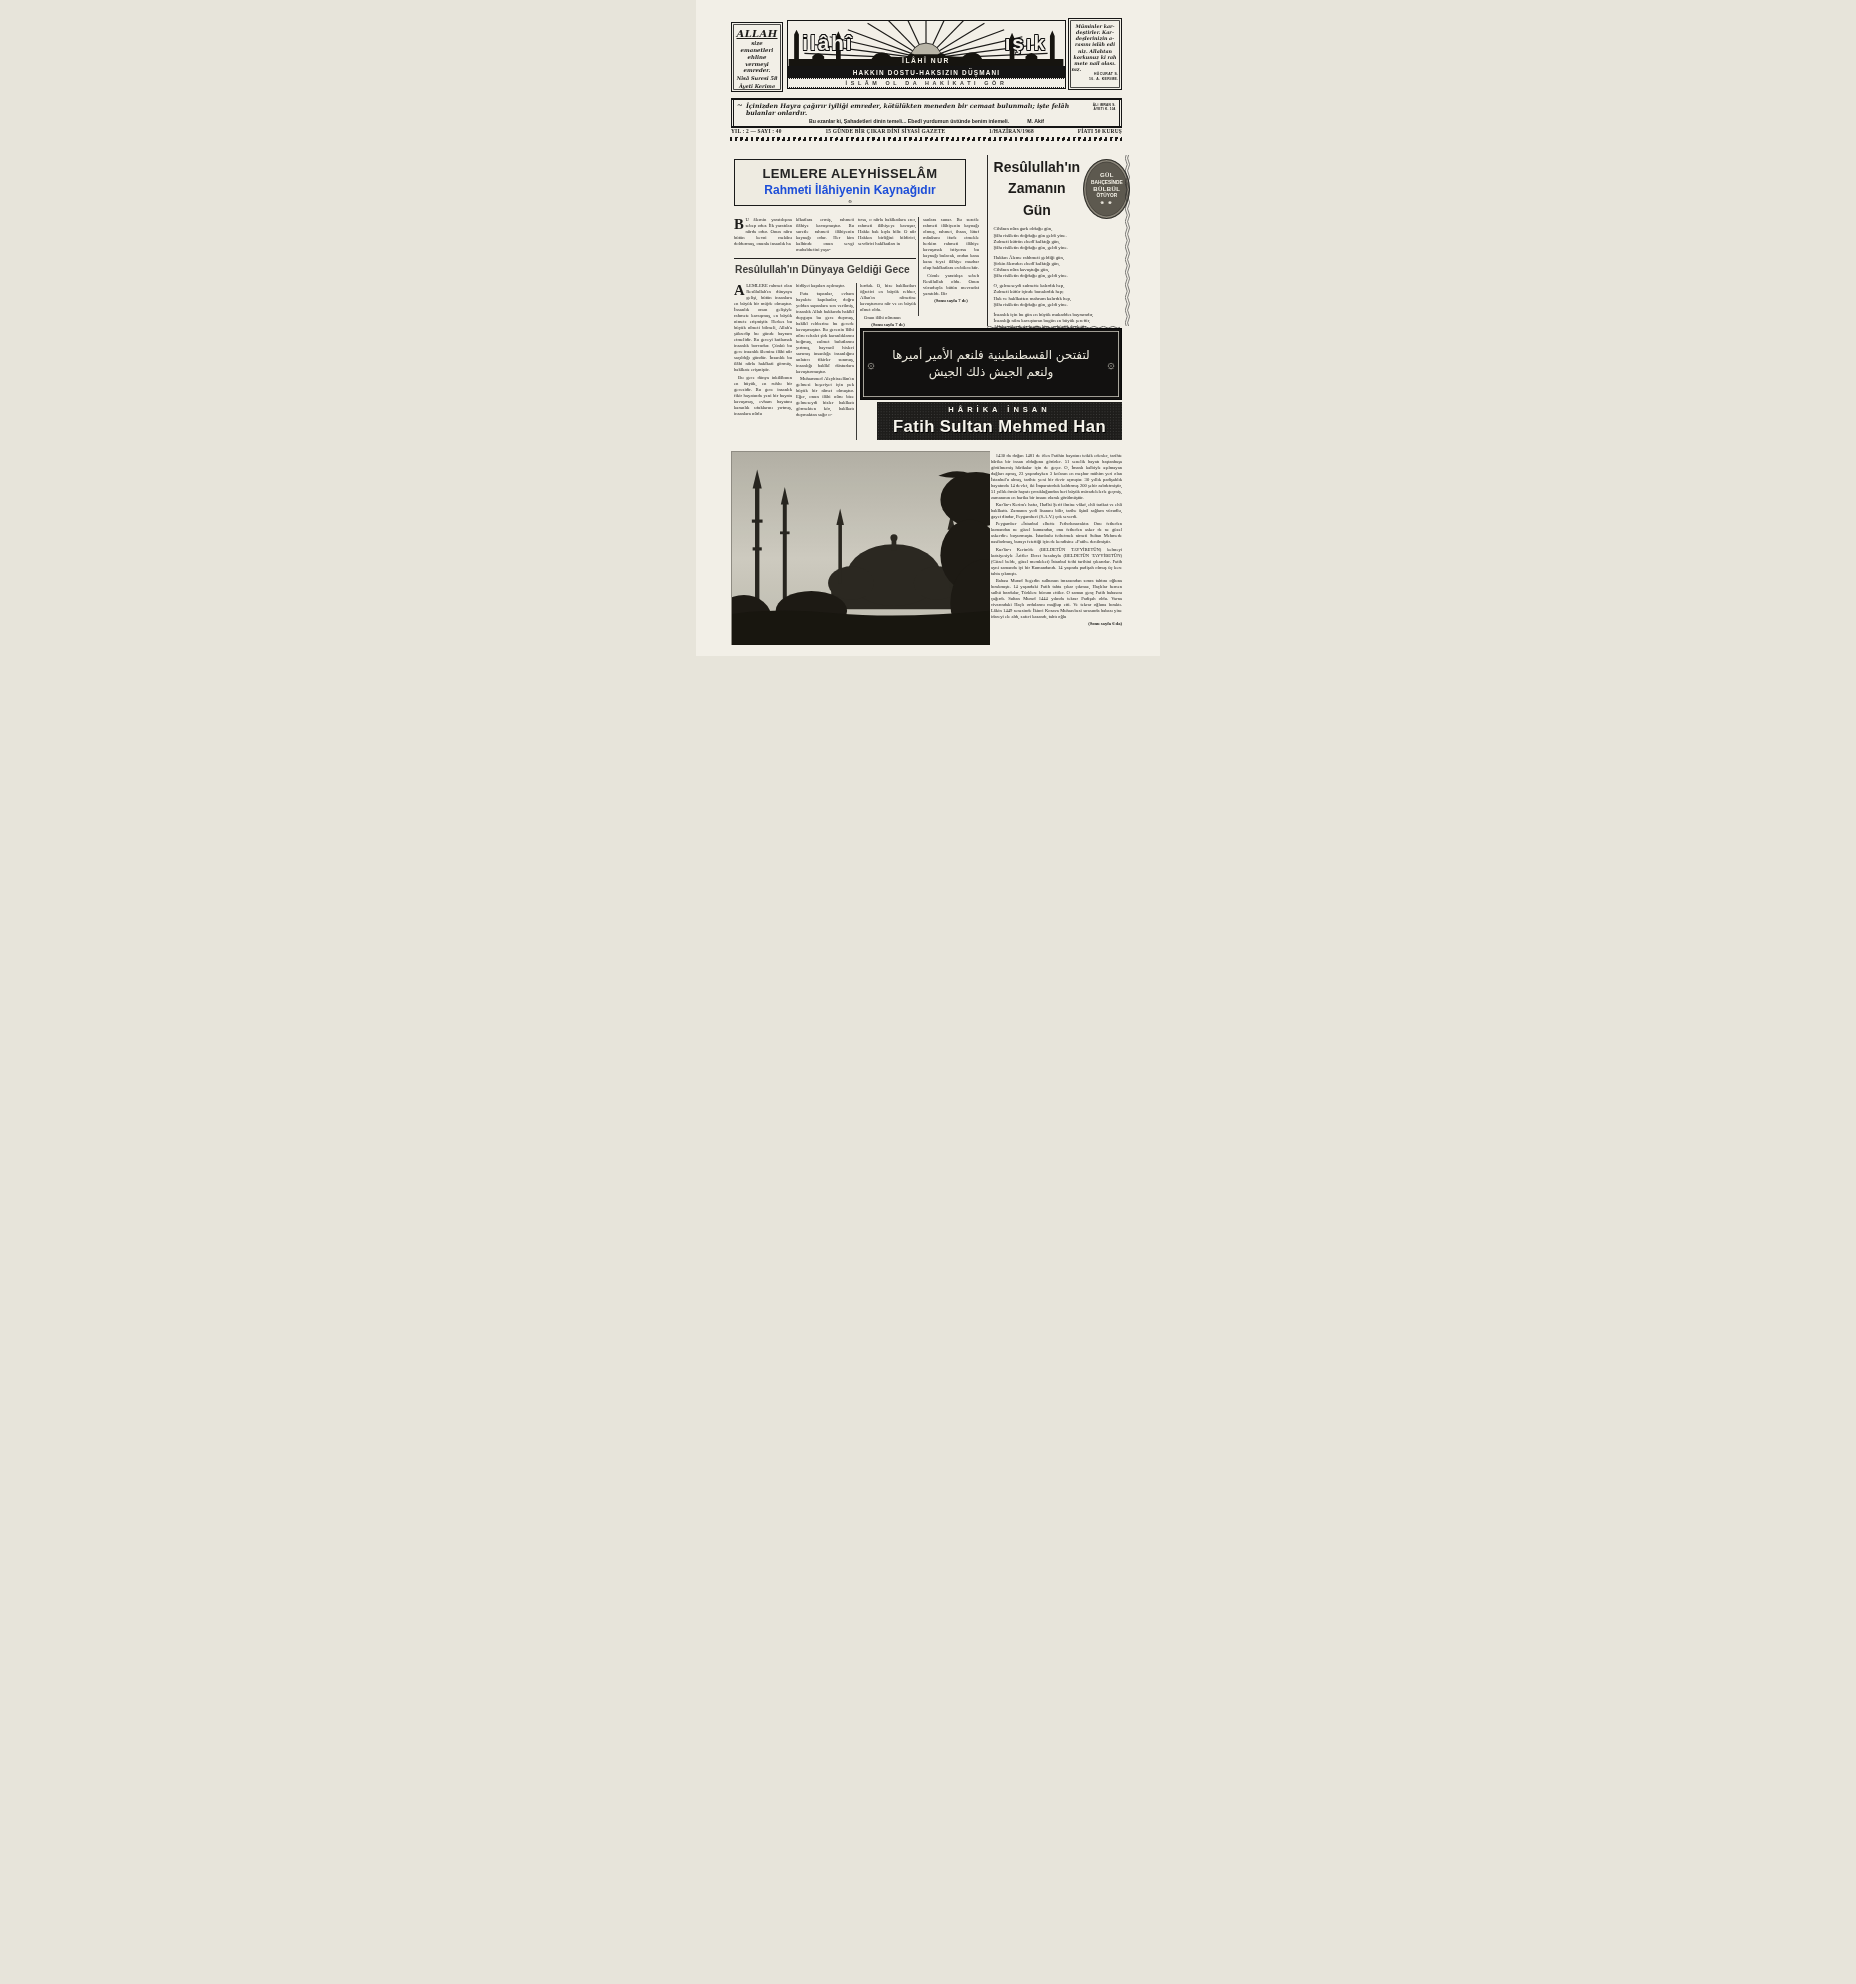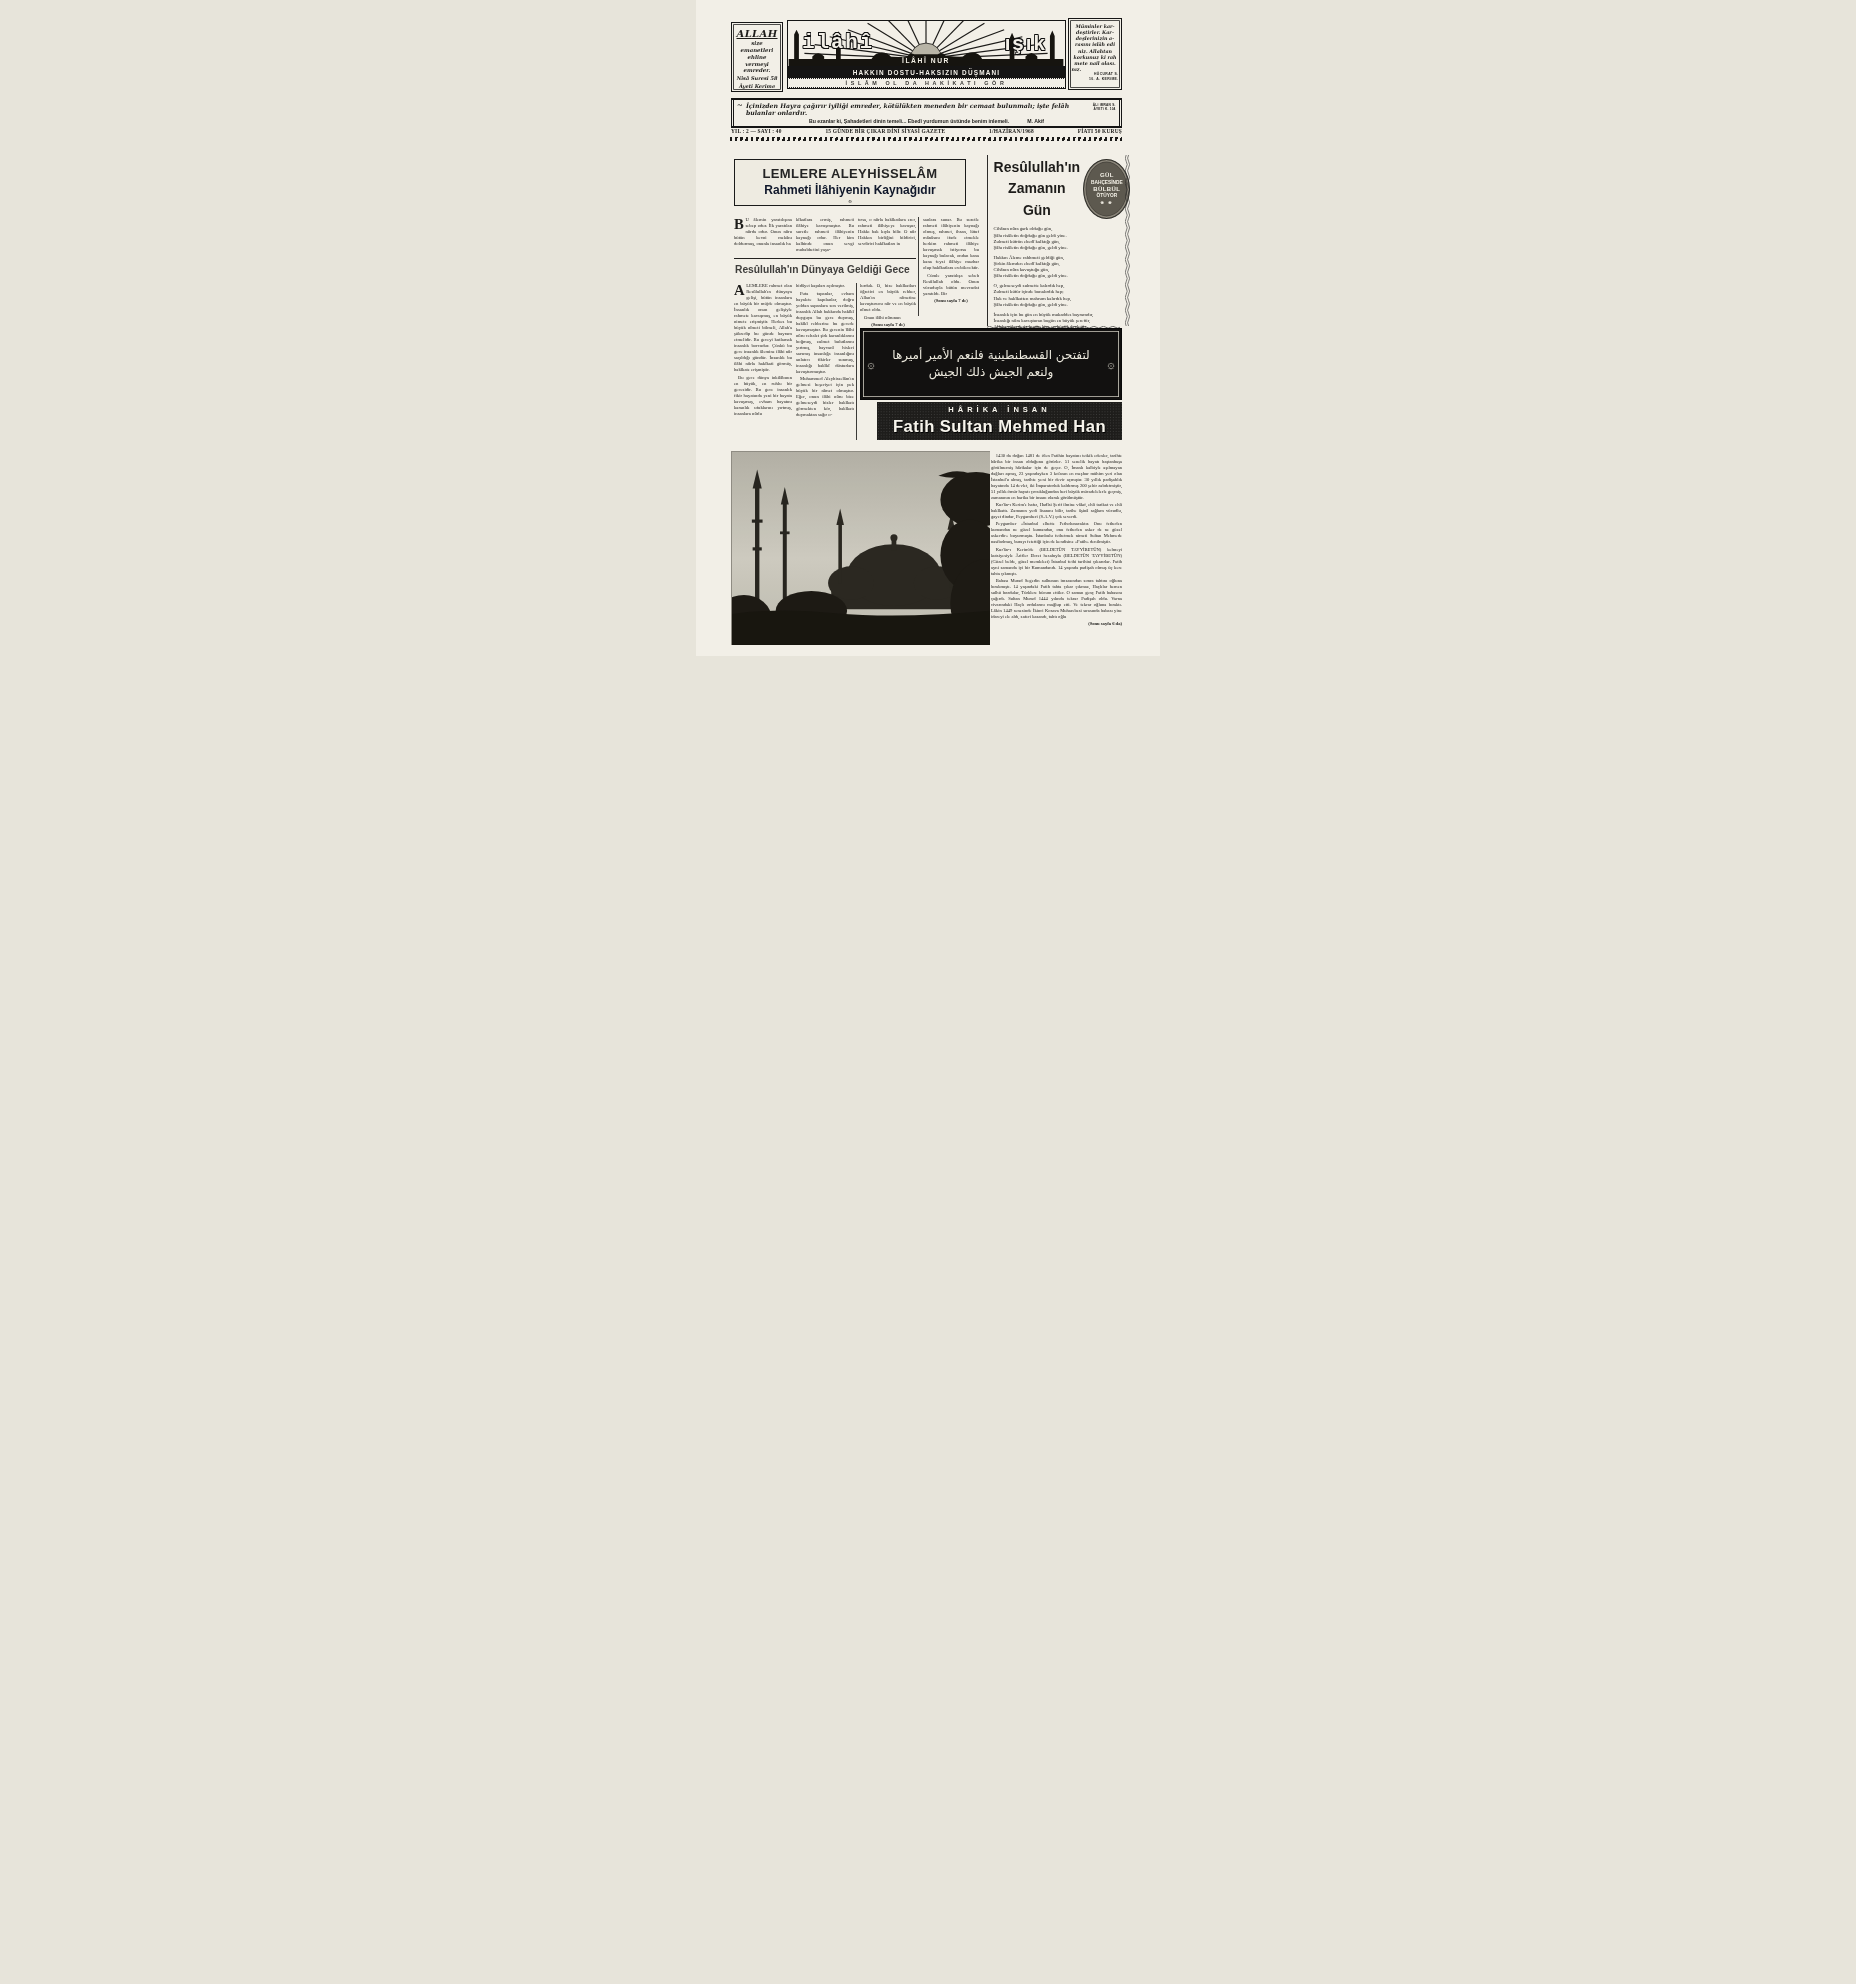--- a/index.html
+++ b/index.html
@@ -39,21 +39,21 @@
         text-align:right;line-height:1.25;white-space:nowrap;padding-top:0.8px;}
   .qline2{display:flex;justify-content:center;gap:18px;font-family:"Liberation Sans",sans-serif;
           font-weight:bold;font-size:5.2px;margin-top:1.6px;}
   
   .dateline{display:flex;justify-content:space-between;align-items:baseline;
             font-weight:bold;font-size:5.4px;font-family:"Liberation Serif",serif;letter-spacing:0.2px;}
   .hatch{background:repeating-linear-gradient(100deg,#1c1b1a 0 2.4px,rgba(0,0,0,0) 2.4px 5.2px);}
   
   .leadbox{border:1.2px solid #1b1b1b;text-align:center;padding:5.6px 2.4px 0.8px;background:#eeebe1;}
   .leadbox .l1{font-family:"Liberation Sans",sans-serif;font-weight:900;font-size:13px;letter-spacing:0.4px;color:#242424;}
-  .leadbox .l2{font-family:"Liberation Sans",sans-serif;font-weight:900;font-size:12px;margin-top:2.4px;color:#0f172a;}
+  .leadbox .l2{font-family:"Liberation Sans",sans-serif;font-weight:900;font-size:12px;margin-top:2.4px;color:#1d4ed8;}
   .leadbox .orn{font-size:4px;margin-top:2.4px;font-weight:bold;}
   
   .bcol{width:58px;font-size:4.7px;line-height:6px;text-align:justify;}
   .bcol p{margin:0 0 1.6px;text-indent:4px;}
   .bcol p.nofirst{text-indent:0;}
   .dropcap{float:left;font-size:14.7px;line-height:12px;font-weight:bold;padding:0.8px 1.6px 0 0;font-family:"Liberation Serif",serif;}
   .contline{font-weight:bold;text-align:center;font-size:4.6px;margin-top:1.2px;}
   .vrule{background:#3c3b38;width:0.8px;}
   .hrule{background:#232220;height:1.2px;}
   
@@ -131,21 +131,21 @@
           <line x1="348" y1="96" x2="656" y2="82"></line>
         </g>
         <circle cx="348" cy="96" r="40" fill="#b8b4a6" stroke="#1c1b19" stroke-width="2"></circle>
         <path d="M0,114 L0,96 L14,96 L14,34 L20,22 L26,34 L26,96 L60,96 L60,90 Q75,74 90,90 L90,96
                  L120,96 L120,40 L126,26 L132,40 L132,96 L210,96
                  Q220,80 236,80 Q252,80 260,92 L300,92 Q306,78 318,84 L378,84 Q390,76 398,88
                  L440,92 Q452,78 468,80 Q484,82 490,96 L560,96 L560,44 L566,30 L572,44 L572,96
                  L600,96 L600,90 Q615,72 630,90 L630,96 L662,96 L662,38 L668,24 L674,38 L674,96 L696,96 L696,114 Z" fill="#16140f"></path>
         <text x="348" y="106" text-anchor="middle" fill="#f4f1e7" font-family="Liberation Sans, sans-serif" font-weight="bold" font-size="17" letter-spacing="4">İLÂHÎ NUR</text>
       </svg>
-      <span class="logoword" style="left:14.3px;font-family:Liberation Mono, monospace;">ilâhî</span>
+      <span class="logoword" style="left:14.3px;">ilâhî</span>
       <span class="logoword" style="right:18px;">ışık</span>
     </div>
     <div class="sloganbar">HAKKIN DOSTU-HAKSIZIN DÜŞMANI</div>
     <div class="sloganstrip">İSLÂM OL DA HAKİKATI GÖR</div>
   </div>
 
   <div class="abs scriptbox rightbox" style="left:372px;top:18px;width:54px;height:72px;padding-top:3.6px;">
     <div class="ln">Müminler kar-</div>
     <div class="ln">deştirler. Kar-</div>
     <div class="ln">deşlerinizin a-</div>

